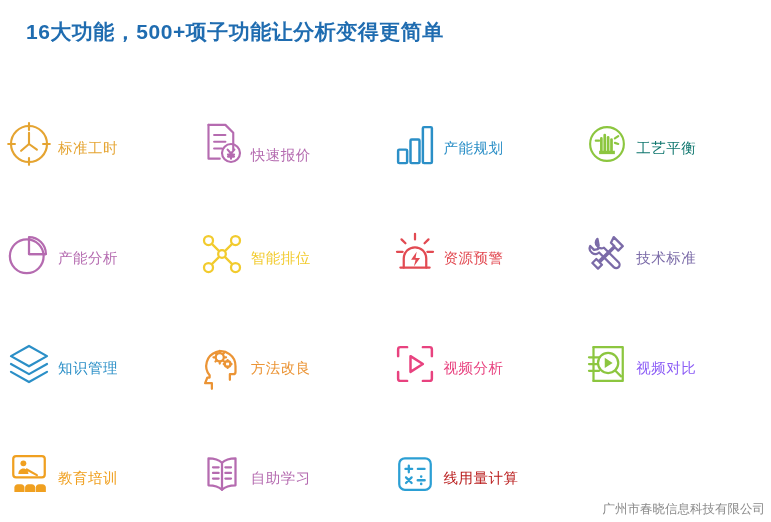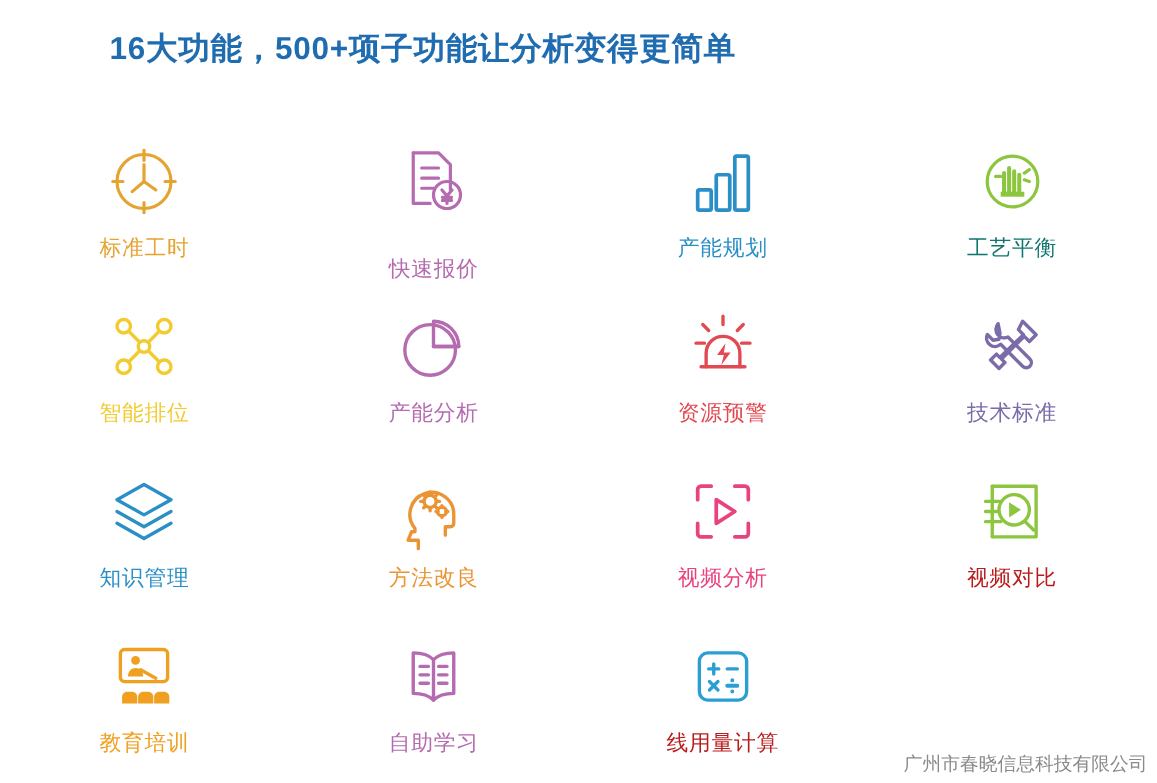--- a/index.html
+++ b/index.html
@@ -16,34 +16,33 @@
   }
   #page-title {
     position: absolute;
     left: 26px;
     top: 18px;
     font-size: 21px;
     font-weight: bold;
     color: #1f6cb0;
     letter-spacing: 0.5px;
     white-space: nowrap;
-    margin-left: 47px;
   }
   #feature-grid {
     position: absolute;
     left: 0;
     top: 86px;
     width: 771px;
     display: grid;
     grid-template-columns: repeat(4, 1fr);
     grid-template-rows: repeat(4, 110px);
   }
   .feature-cell {
     display: flex;
-    flex-direction: column;
+    flex-direction: row;
     align-items: center;
     justify-content: flex-start;
     padding-top: 6px;
     font-family: Liberation Serif, serif;
   }
   .feature-icon {
     width: 58px;
     height: 58px;
     display: flex;
     align-items: center;
@@ -116,43 +115,43 @@
       <circle cx="24" cy="24" r="15"></circle>
       <path d="M19 30V19M22 30V16M25 30V18M28 30V20" stroke-width="2.4"></path>
       <path d="M17 30h14v3H17z" fill="#8cc63f" stroke="none"></path>
       <path d="M14 21h3M31 19l3-2M31 23l3 1"></path>
     </svg>
       </div>
       <div class="feature-label" style="color: #0f766e;">工艺平衡</div>
     </div>
     <div class="feature-cell">
       <div class="feature-icon">
+    <svg viewBox="0 0 48 48" fill="none" stroke="#b56bb0" stroke-width="2" stroke-linecap="round" stroke-linejoin="round">
+      <circle cx="22" cy="26" r="15"></circle>
+      <path d="M24 9v15h15A15 15 0 0 0 24 9z"></path>
+      <path d="M24 24h15"></path>
+    </svg>
+      </div>
+      <div class="feature-label" style="color: rgb(181, 107, 176);">产能分析</div>
+    </div>
+    <div class="feature-cell">
+      <div class="feature-icon">
     <svg viewBox="0 0 48 48" fill="none" stroke="#f2cb2e" stroke-width="2" stroke-linecap="round" stroke-linejoin="round">
       <circle cx="12" cy="12" r="4"></circle>
       <circle cx="36" cy="12" r="4"></circle>
       <circle cx="12" cy="36" r="4"></circle>
       <circle cx="36" cy="36" r="4"></circle>
       <circle cx="24" cy="24" r="3.4"></circle>
       <path d="M15 15l6 6M33 15l-6 6M15 33l6-6M33 33l-6-6"></path>
     </svg>
       </div>
       <div class="feature-label" style="color: rgb(242, 203, 46);">智能排位</div>
     </div>
     <div class="feature-cell">
       <div class="feature-icon">
-    <svg viewBox="0 0 48 48" fill="none" stroke="#b56bb0" stroke-width="2" stroke-linecap="round" stroke-linejoin="round">
-      <circle cx="22" cy="26" r="15"></circle>
-      <path d="M24 9v15h15A15 15 0 0 0 24 9z"></path>
-      <path d="M24 24h15"></path>
-    </svg>
-      </div>
-      <div class="feature-label" style="color: rgb(181, 107, 176);">产能分析</div>
-    </div>
-    <div class="feature-cell">
-      <div class="feature-icon">
     <svg viewBox="0 0 48 48" fill="none" stroke="#e24a52" stroke-width="2" stroke-linecap="round" stroke-linejoin="round">
       <path d="M24 6v5M12 11l3.5 3.5M36 11l-3.5 3.5M8 22h5M40 22h-5"></path>
       <path d="M14 36V28a10 10 0 0 1 20 0v8"></path>
       <path d="M11 36h26"></path>
       <path d="M25.5 22l-5 7h4l-1.5 6 5.5-7.5h-4z" fill="#e24a52" stroke="none"></path>
     </svg>
       </div>
       <div class="feature-label" style="color: rgb(226, 74, 82);">资源预警</div>
     </div>
     <div class="feature-cell">
@@ -202,21 +201,21 @@
       <div class="feature-icon">
     <svg viewBox="0 0 48 48" fill="none" stroke="#8cc63f" stroke-width="2" stroke-linecap="round" stroke-linejoin="round">
       <path d="M12 9h26v30H12"></path>
       <path d="M12 9v30"></path>
       <path d="M8 18h9M8 24h7M8 30h9"></path>
       <circle cx="25" cy="23" r="9"></circle>
       <path d="M22 18.5l7 4.5-7 4.5v-9z" fill="#8cc63f" stroke="none"></path>
       <path d="M31.5 30l5 5"></path>
     </svg>
       </div>
-      <div class="feature-label" style="color: #b91c1c;">视频对比</div>
+      <div class="feature-label" style="color: #8b5cf6;">视频对比</div>
     </div>
     <div class="feature-cell">
       <div class="feature-icon">
     <svg viewBox="0 0 48 48" fill="none" stroke="#f0a020" stroke-width="2" stroke-linecap="round" stroke-linejoin="round">
       <rect x="10" y="8" width="28" height="19" rx="2.5"></rect>
       <circle cx="19" cy="14.5" r="2.6" fill="#f0a020" stroke="none"></circle>
       <path d="M14.5 24c0-3 2-5 4.5-5s4.5 2 4.5 5z" fill="#f0a020" stroke="none"></path>
       <path d="M22 20l9 5"></path>
       <path d="M11 40v-4c0-1.6 1.3-3 3-3h3c1.7 0 3 1.4 3 3v4z" fill="#f0a020" stroke="none"></path>
       <path d="M20.5 40v-4c0-1.6 1.3-3 3-3h3c1.7 0 3 1.4 3 3v4z" fill="#f0a020" stroke="none"></path>

